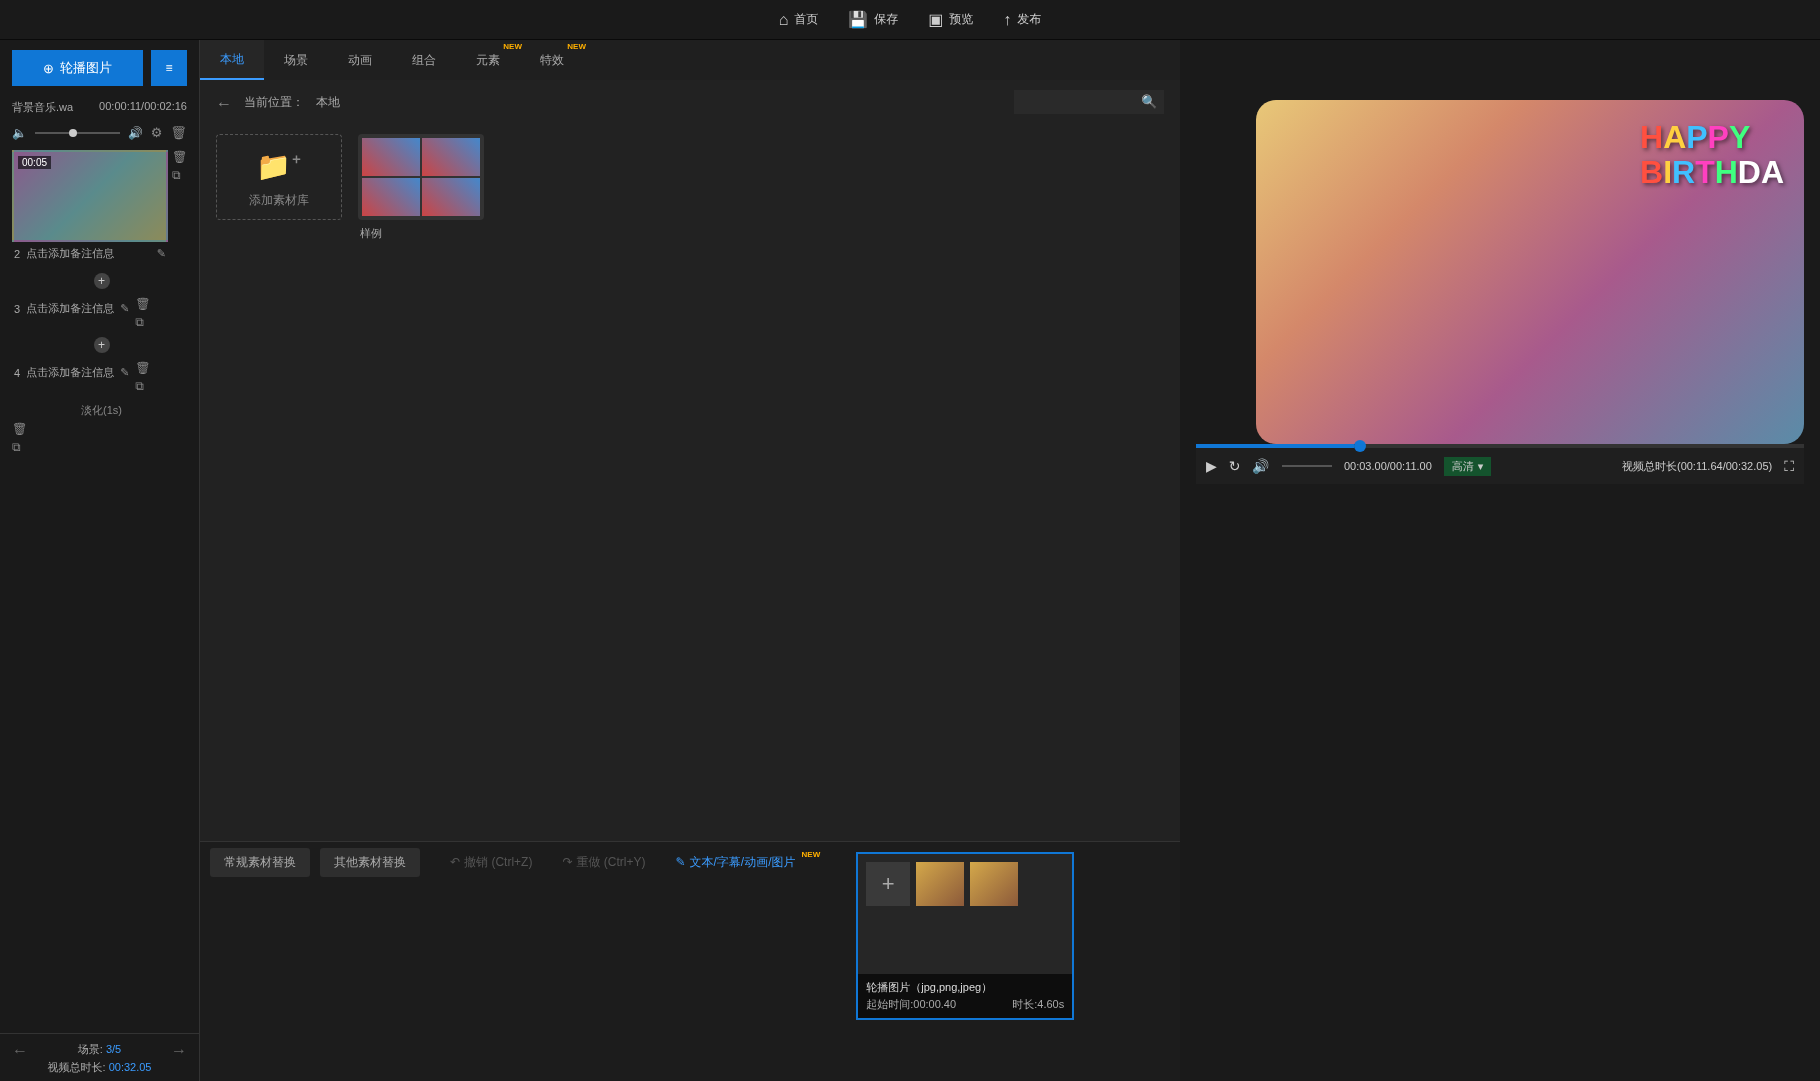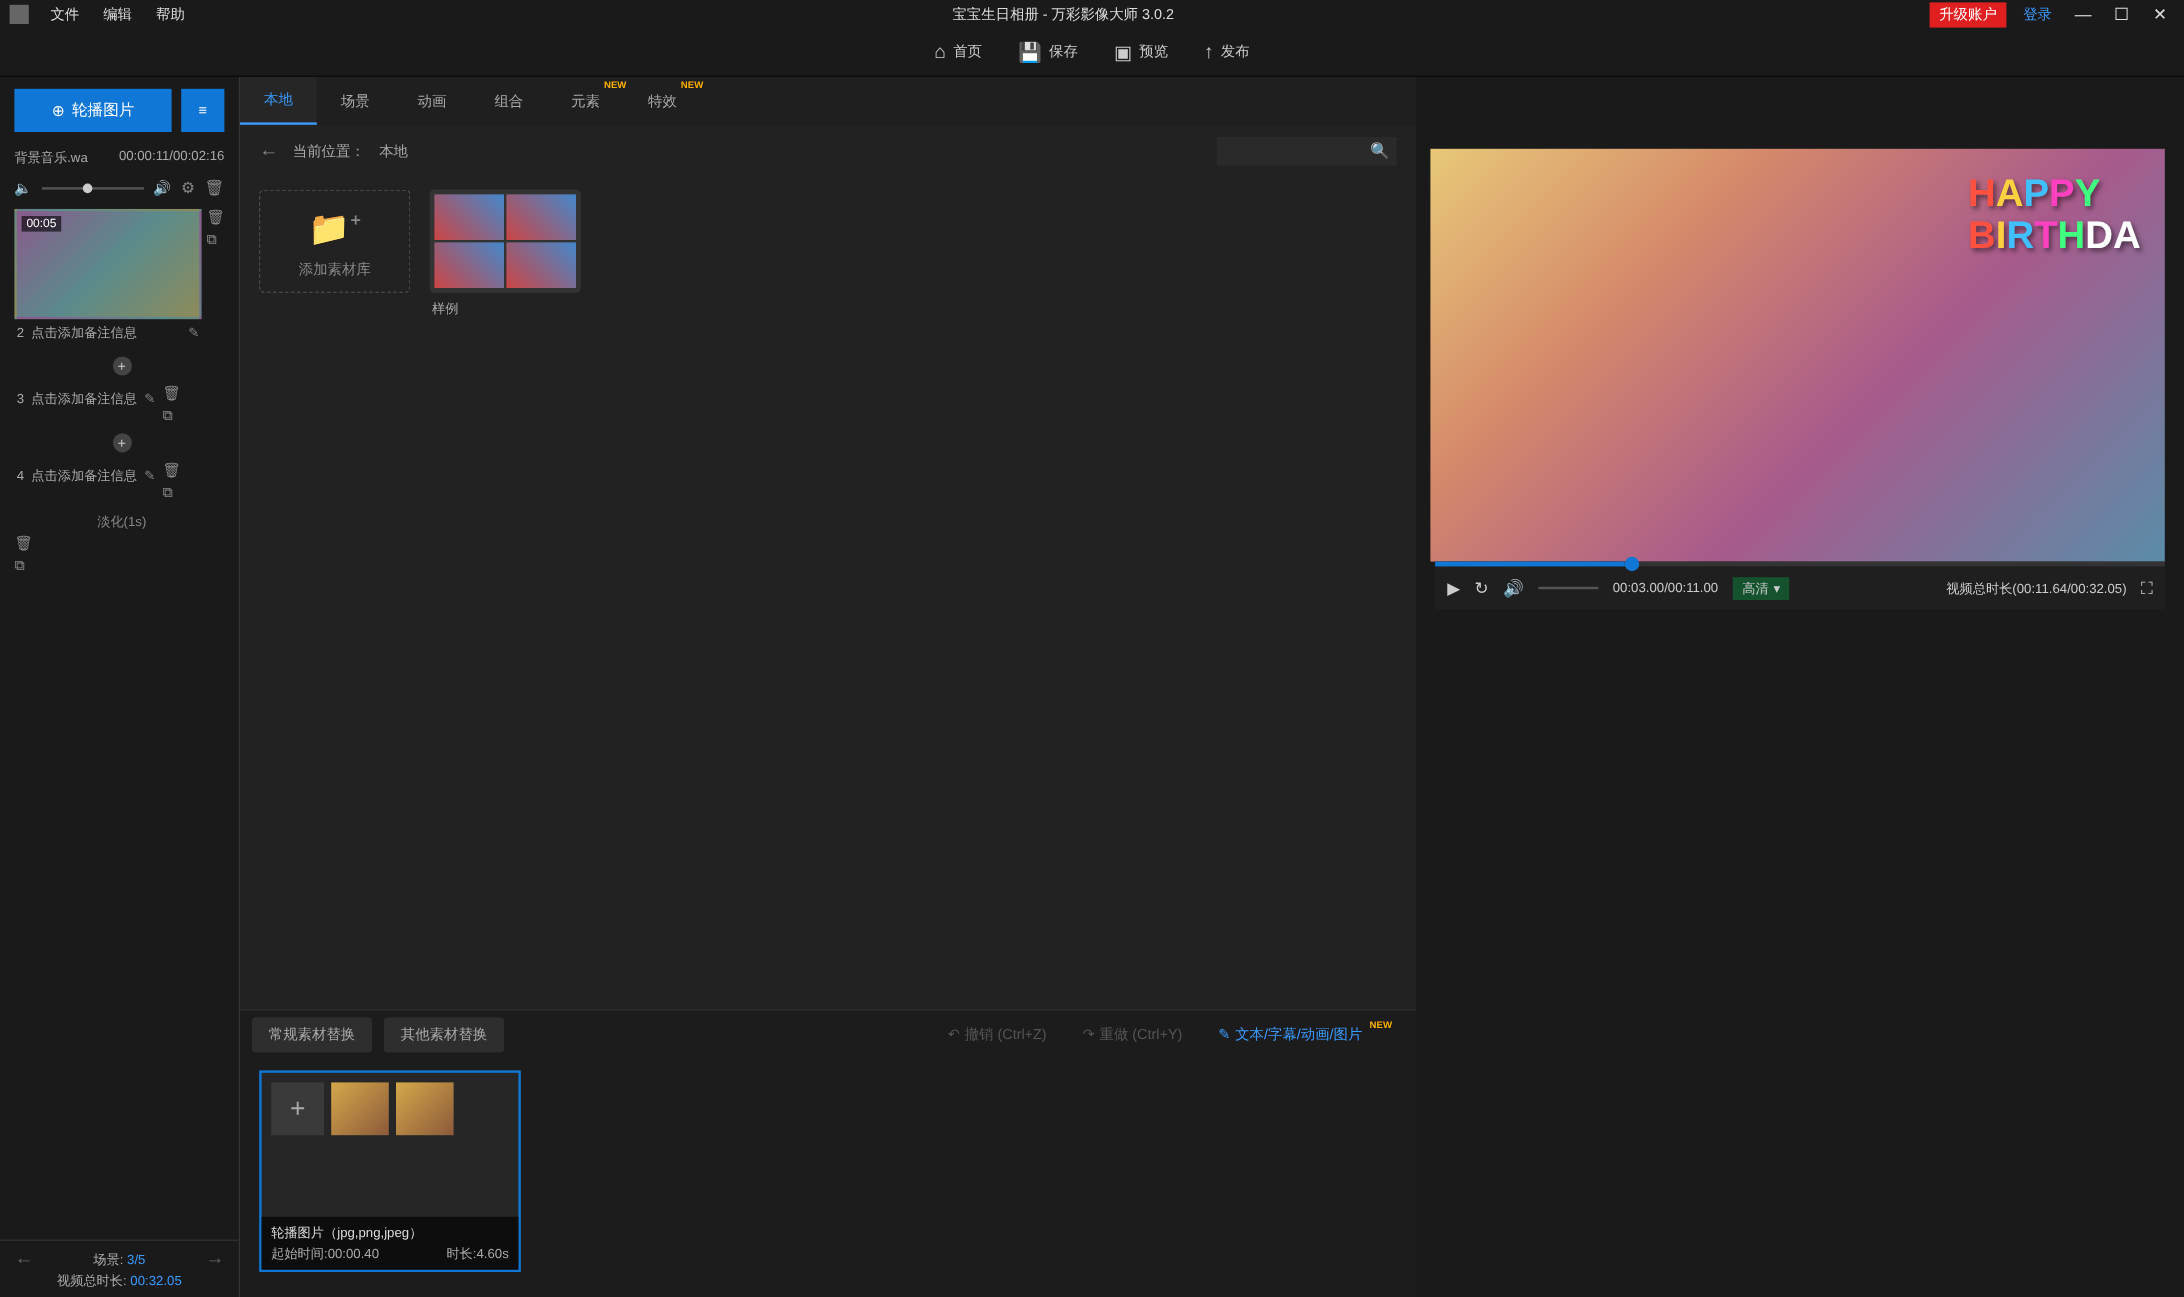--- a/index.html
+++ b/index.html
@@ -80,39 +80,39 @@
 .asset-grid { flex: 1; padding: 10px 16px; display: flex; gap: 16px; align-items: flex-start; }
 .asset-card { width: 126px; }
 .asset-card .thumb { width: 126px; height: 86px; background: #2e2e2e; border-radius: 4px; display: flex; align-items: center; justify-content: center; position: relative; }
 .asset-card.add-lib .thumb { border: 1px dashed #555; background: transparent; flex-direction: column; gap: 8px; color: #888; }
 .asset-card.add-lib .folder-plus { font-size: 28px; }
 .asset-card .label { padding: 6px 2px; color: #aaa; font-size: 11px; }
 .asset-card.sample .thumb { background: #333; padding: 4px; }
 .sample-grid { display: grid; grid-template-columns: 1fr 1fr; gap: 2px; width: 100%; height: 100%; }
 .sample-grid div { background: linear-gradient(45deg,#c44,#48c); }
 
-.center-bottom { height: 240px; background: #1c1c1c; border-top: 1px solid #333; display: flex; flex-direction: column; }
+.center-bottom { height: 240px; background: #1c1c1c; border-top: 1px solid #333; display: flex; flex-direction: row; }
 .cb-tabs { height: 40px; display: flex; align-items: center; padding: 0 10px; gap: 10px; }
 .cb-tabs .cbtab { padding: 6px 14px; background: #2e2e2e; color: #aaa; border-radius: 3px; cursor: pointer; font-size: 12px; }
 .cb-tabs .spacer { flex: 1; }
 .cb-tabs .action { color: #555; padding: 0 10px; display: flex; align-items: center; gap: 4px; }
 .cb-tabs .action.enabled { color: #3b9cff; }
 .cb-tabs .action .new-badge { font-size: 8px; color: #ffb000; font-weight: bold; margin-left: 2px; position: relative; top: -8px; }
 
 .slot-area { flex: 1; padding: 10px 16px; }
 .slot { width: 218px; border: 2px solid #1077d6; background: #262626; }
 .slot-body { height: 120px; padding: 8px; display: flex; gap: 6px; align-items: flex-start; }
 .slot-body .add-tile { width: 44px; height: 44px; background: #3a3a3a; color: #aaa; font-size: 22px; display: flex; align-items: center; justify-content: center; cursor: pointer; }
 .slot-body .img-tile { width: 48px; height: 44px; background: linear-gradient(135deg,#d4a84a,#8c5a3a); }
 .slot-footer { background: #0d0d0d; padding: 6px 8px; color: #ddd; font-size: 11px; }
 .slot-footer .row2 { display: flex; justify-content: space-between; margin-top: 2px; color: #aaa; }
 
 
 .right-panel { width: 640px; background: #1a1a1a; display: flex; flex-direction: column; padding: 60px 16px 0 0; }
-.preview { width: 612px; height: 344px; background: linear-gradient(135deg,#e8c878 0%,#d4886a 30%,#a85a8c 60%,#5a8ca8 100%); position: relative; margin-left: auto; }
+.preview { width: 548px; height: 344px; background: linear-gradient(135deg,#e8c878 0%,#d4886a 30%,#a85a8c 60%,#5a8ca8 100%); position: relative; margin-left: auto; border-radius: 20px; }
 .preview .hb-text { position: absolute; top: 20px; right: 20px; font-size: 32px; font-weight: bold; color: #fff; text-shadow: 2px 2px 4px rgba(0,0,0,0.5); line-height: 1.1; }
 .preview .hb-text span:nth-child(1){color:#ff5040}
 .preview .hb-text span:nth-child(2){color:#ffd040}
 .preview .hb-text span:nth-child(3){color:#40c0ff}
 .preview .hb-text span:nth-child(4){color:#ff40c0}
 .preview .hb-text span:nth-child(5){color:#40ff80}
 .preview-progress { width: 608px; height: 4px; background: #333; margin-left: auto; position: relative; }
 .preview-progress .fill { position: absolute; left: 0; top: 0; height: 100%; width: 26%; background: #1077d6; }
 .preview-progress .knob { position: absolute; left: 26%; top: -4px; width: 12px; height: 12px; background: #1077d6; border-radius: 50%; }
 .preview-controls { width: 608px; height: 36px; background: #1f1f1f; margin-left: auto; display: flex; align-items: center; padding: 0 10px; gap: 12px; color: #ccc; font-size: 11px; }
@@ -121,34 +121,20 @@
 .preview-controls .time { }
 .preview-controls .spacer { flex: 1; }
 .preview-controls .quality { background: #14532d; padding: 2px 8px; display: flex; align-items: center; gap: 4px; }
 .preview-controls .fs { font-size: 14px; cursor: pointer; }
 </style>
 </head>
 <body>
 
 <div class="app">
 
-  <div class="titlebar">
-    <div class="logo"></div>
-    <div class="menu-item">文件</div>
-    <div class="menu-item">编辑</div>
-    <div class="menu-item">帮助</div>
-    <div class="title">宝宝生日相册 - 万彩影像大师 3.0.2</div>
-    <div class="right">
-      <div class="upgrade">升级账户</div>
-      <div class="login">登录</div>
-      <div class="win-btn">—</div>
-      <div class="win-btn">☐</div>
-      <div class="win-btn">✕</div>
-    </div>
-  </div>
 
   <div class="toolbar">
     <div class="tb-btn">
         <span class="icon">⌂</span>
         <span>首页</span>
       </div>
     <div class="tb-btn">
         <span class="icon">💾</span>
         <span>保存</span>
       </div>

